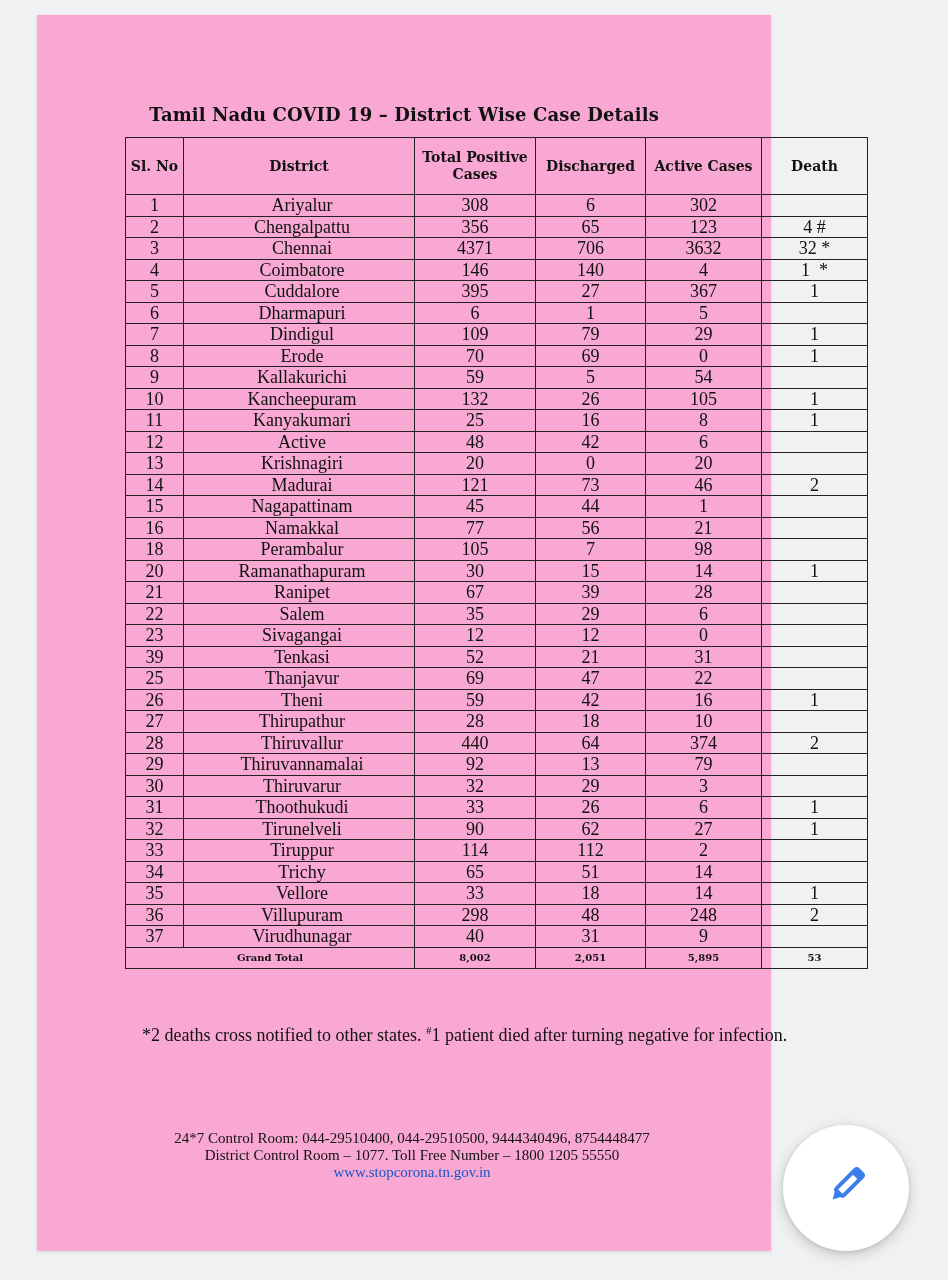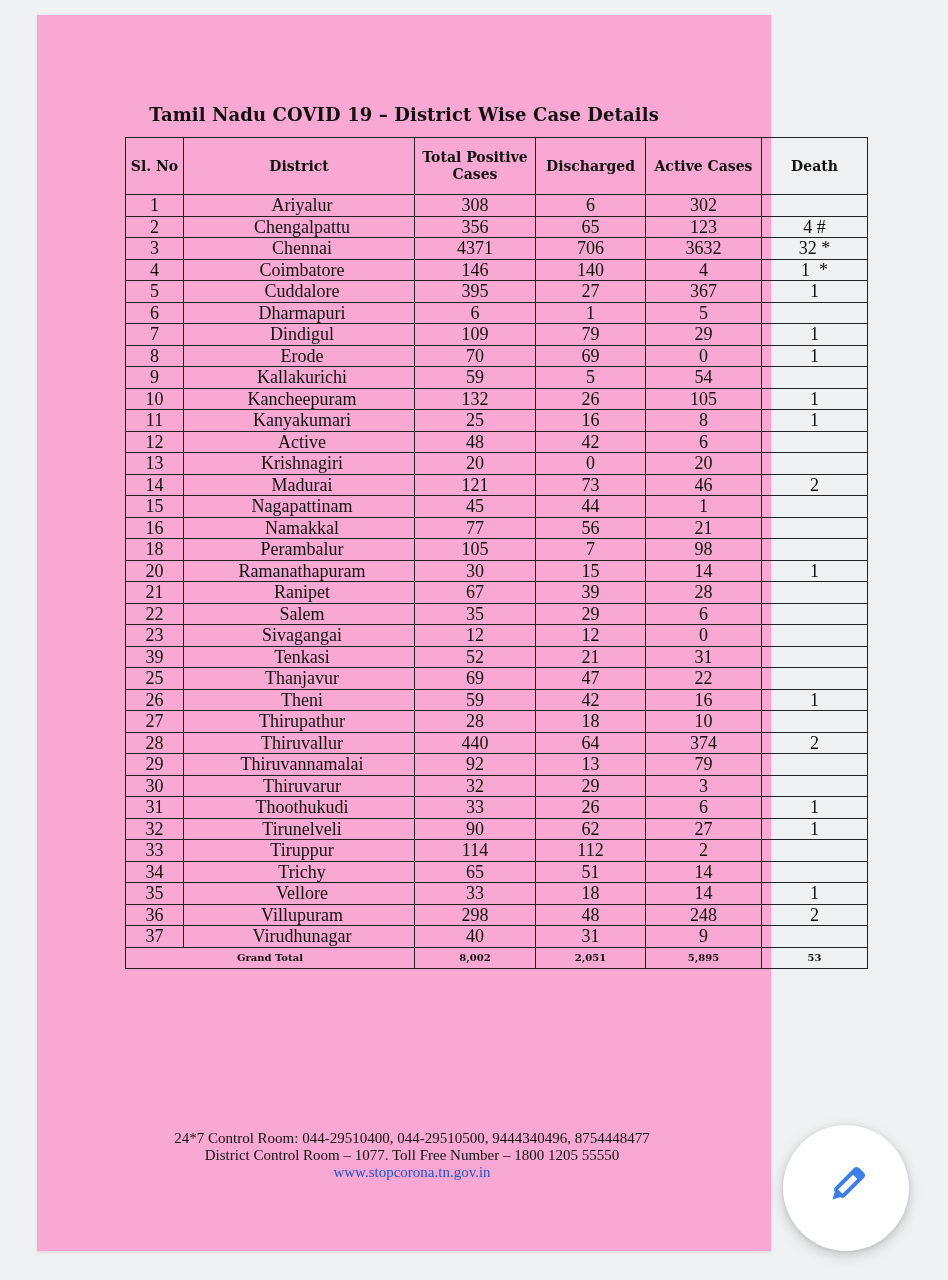--- a/index.html
+++ b/index.html
@@ -365,20 +365,23 @@
       <tr class="total">
         <td colspan="2">Grand Total</td>
         <td>8,002</td>
         <td>2,051</td>
         <td>5,895</td>
         <td>53</td>
       </tr>
     </tfoot>
   </table>
 
+  <div class="footnote">
+    <span>*2 deaths cross notified to other states. </span><sup>#</sup><span>1 patient died after turning negative for infection.</span>
+  </div>
 
   <div class="contact">
     <div>24*7 Control Room: 044-29510400, 044-29510500, 9444340496, 8754448477</div>
     <div>District Control Room – 1077. Toll Free Number – 1800 1205 55550</div>
     <div><a>www.stopcorona.tn.gov.in</a></div>
   </div>
 </div>
 
 <div class="fab">
   <span>

